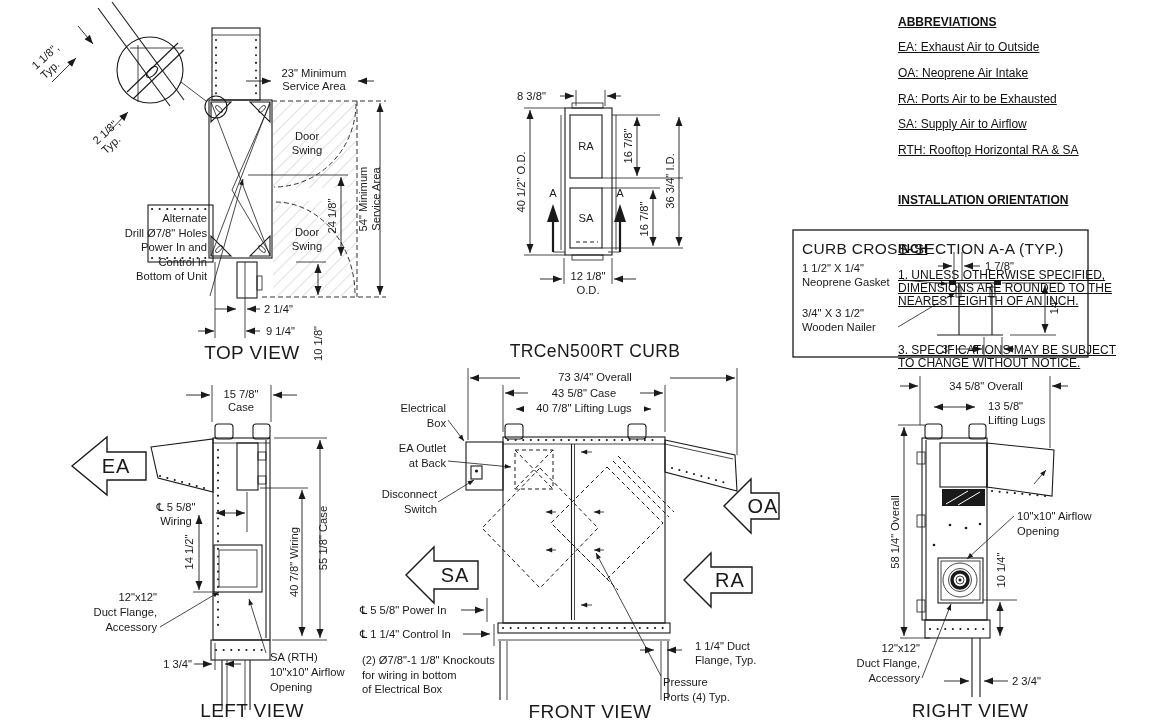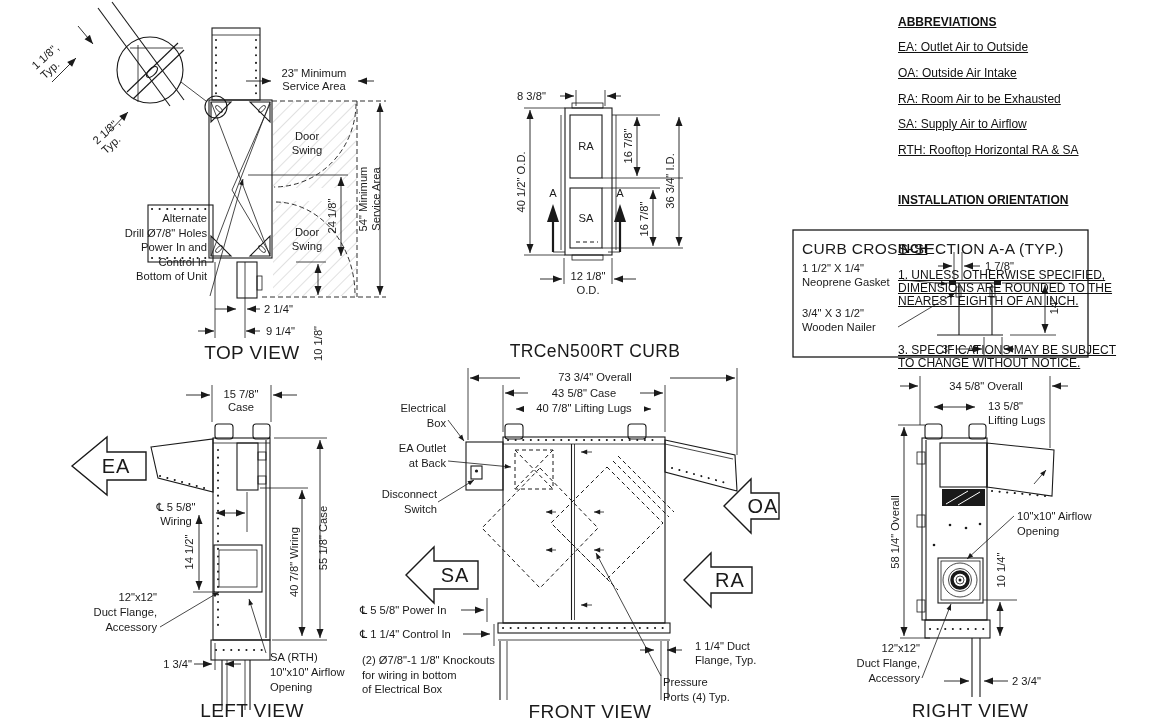--- a/index.html
+++ b/index.html
@@ -432,23 +432,23 @@
     <line class="th" x1="922" y1="678" x2="951" y2="604" marker-end="url(#ars)"></line>
     <line class="dim" x1="944" y1="681" x2="969" y2="681" marker-end="url(#ar)"></line>
     <line class="dim" x1="1008" y1="681" x2="984" y2="681" marker-end="url(#ar)"></line>
     <text class="lbl" x="1012" y="685">2 3/4"</text>
     <text class="ttl" x="970" y="717" text-anchor="middle">RIGHT VIEW</text>
   </g>
 </svg>
 
 <div id="notes">
   <div class="h">ABBREVIATIONS</div>
-  <div>EA: Outlet Air to Outside</div>
-  <div>OA: Outside Air Intake</div>
-  <div>RA: Room Air to be Exhausted</div>
+  <div>EA: Exhaust Air to Outside</div>
+  <div>OA: Neoprene Air Intake</div>
+  <div>RA: Ports Air to be Exhausted</div>
   <div>SA: Supply Air to Airflow</div>
   <div>RTH: Rooftop Horizontal RA &amp; SA</div>
   <div class="h">INSTALLATION ORIENTATION</div>
   <div class="h">INCH</div>
   <div>1. UNLESS OTHERWISE SPECIFIED,
 DIMENSIONS ARE ROUNDED TO THE
 NEAREST EIGHTH OF AN INCH.</div>
   <div style="height:11px"></div>
   <div>3. SPECIFICATIONS MAY BE SUBJECT
 TO CHANGE WITHOUT NOTICE.</div>

